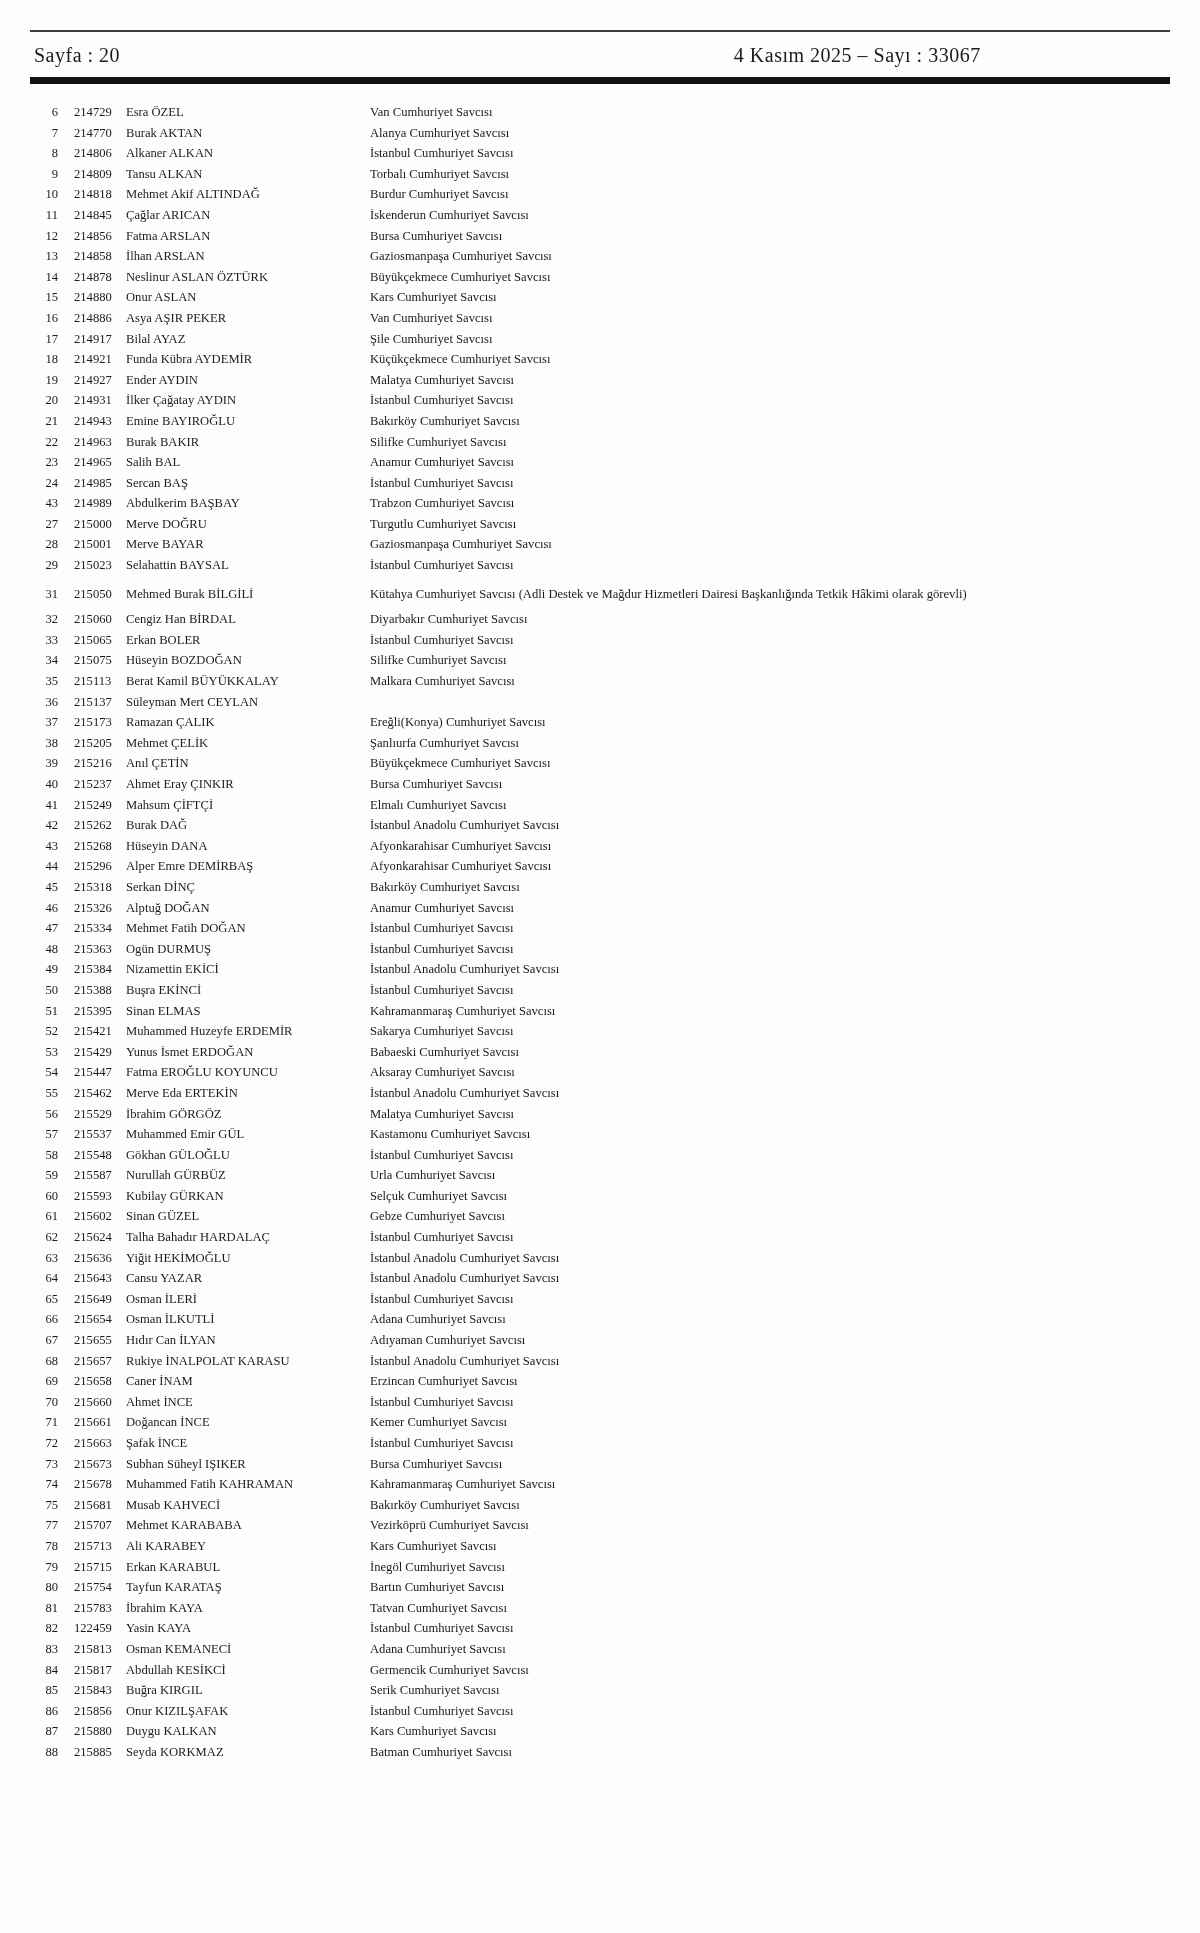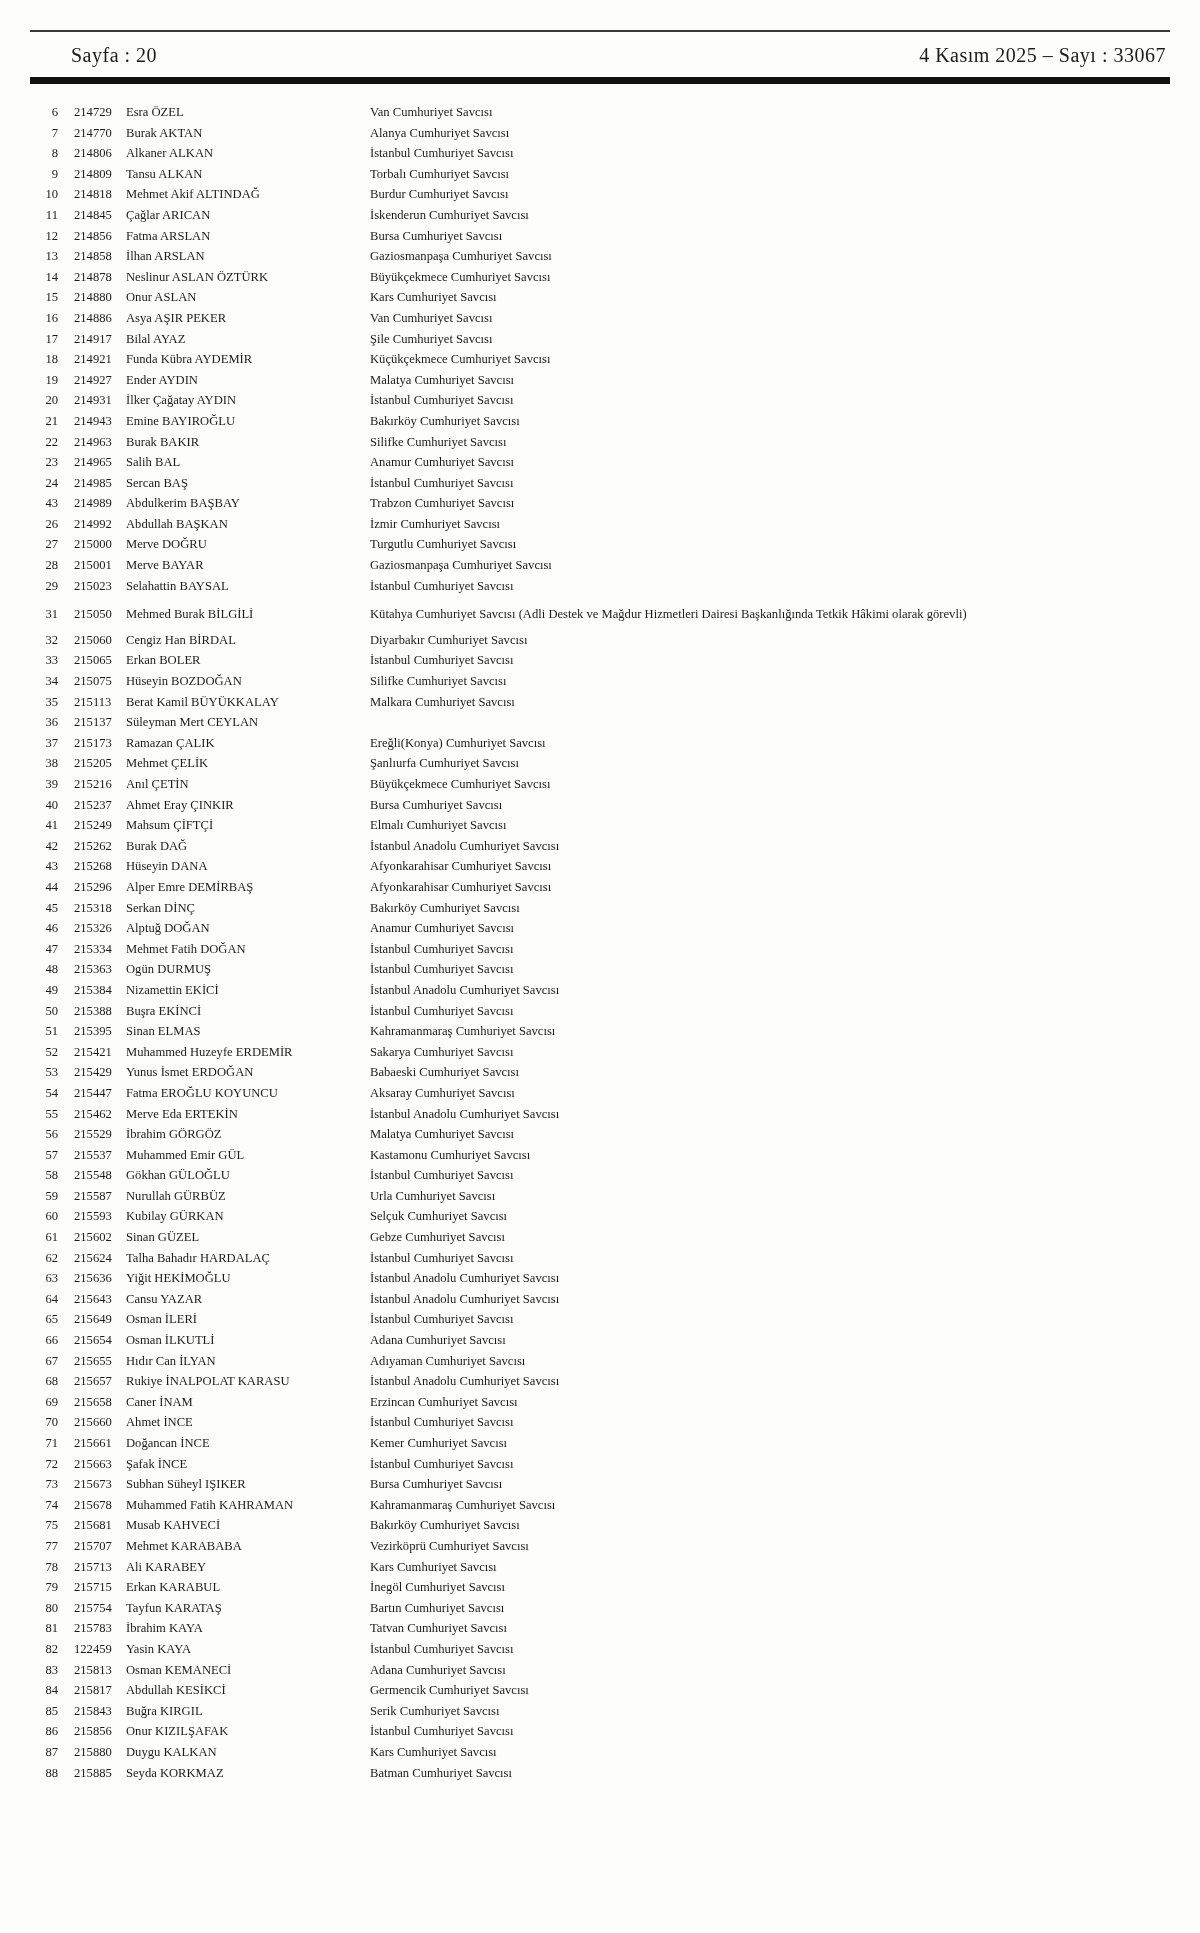--- a/index.html
+++ b/index.html
@@ -29,40 +29,39 @@
   .rule-top {
     height: 2px;
     background: #3a3a3a;
     margin: 30px 2px 0 2px;
   }
   .header-row {
     display: flex;
     align-items: baseline;
     justify-content: space-between;
     padding: 12px 6px 10px 6px;
-    margin-left: 37px;
   }
   .header-left {
     font-size: 20px;
     letter-spacing: 0.5px;
     flex: 1 1 0;
     text-align: left;
   }
   .header-center {
     font-size: 21px;
     letter-spacing: 0.5px;
     flex: 1.1 1 0;
     text-align: center;
     white-space: nowrap;
   }
   .header-right {
     font-size: 20px;
     letter-spacing: 0.5px;
     flex: 1.2 1 0;
-    text-align: right;
+    text-align: center;
     white-space: nowrap;
   }
   .rule-bottom {
     height: 7px;
     background: #121212;
     margin: 0 2px;
   }
 
   
   .list {
@@ -242,26 +241,20 @@
     <span class="cell-pos">İstanbul Cumhuriyet Savcısı</span>
   </div>
 
   <div class="row">
     <span class="cell-no">43</span>
     <span class="cell-reg">214989</span>
     <span class="cell-name">Abdulkerim BAŞBAY</span>
     <span class="cell-pos">Trabzon Cumhuriyet Savcısı</span>
   </div>
 
-  <div class="row">
-    <span class="cell-no">26</span>
-    <span class="cell-reg">214992</span>
-    <span class="cell-name">Abdullah BAŞKAN</span>
-    <span class="cell-pos">İzmir Cumhuriyet Savcısı</span>
-  </div>
 
   <div class="row">
     <span class="cell-no">27</span>
     <span class="cell-reg">215000</span>
     <span class="cell-name">Merve DOĞRU</span>
     <span class="cell-pos">Turgutlu Cumhuriyet Savcısı</span>
   </div>
 
   <div class="row">
     <span class="cell-no">28</span>

